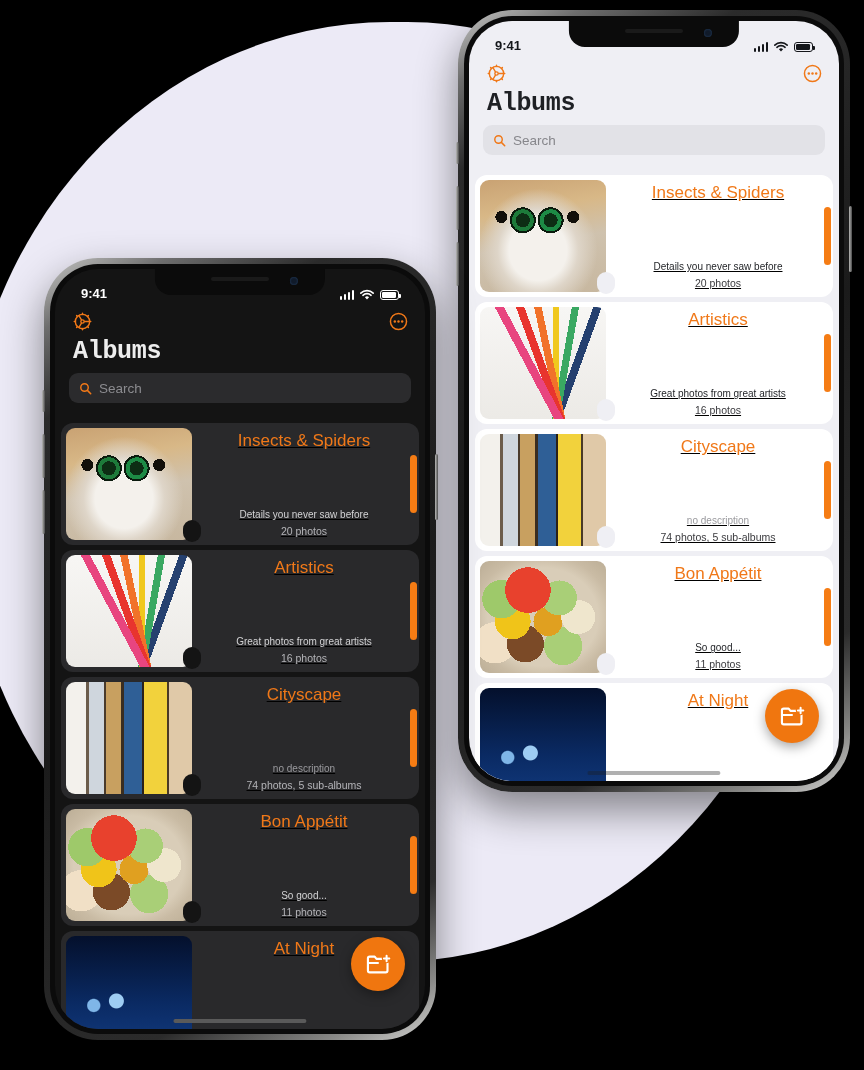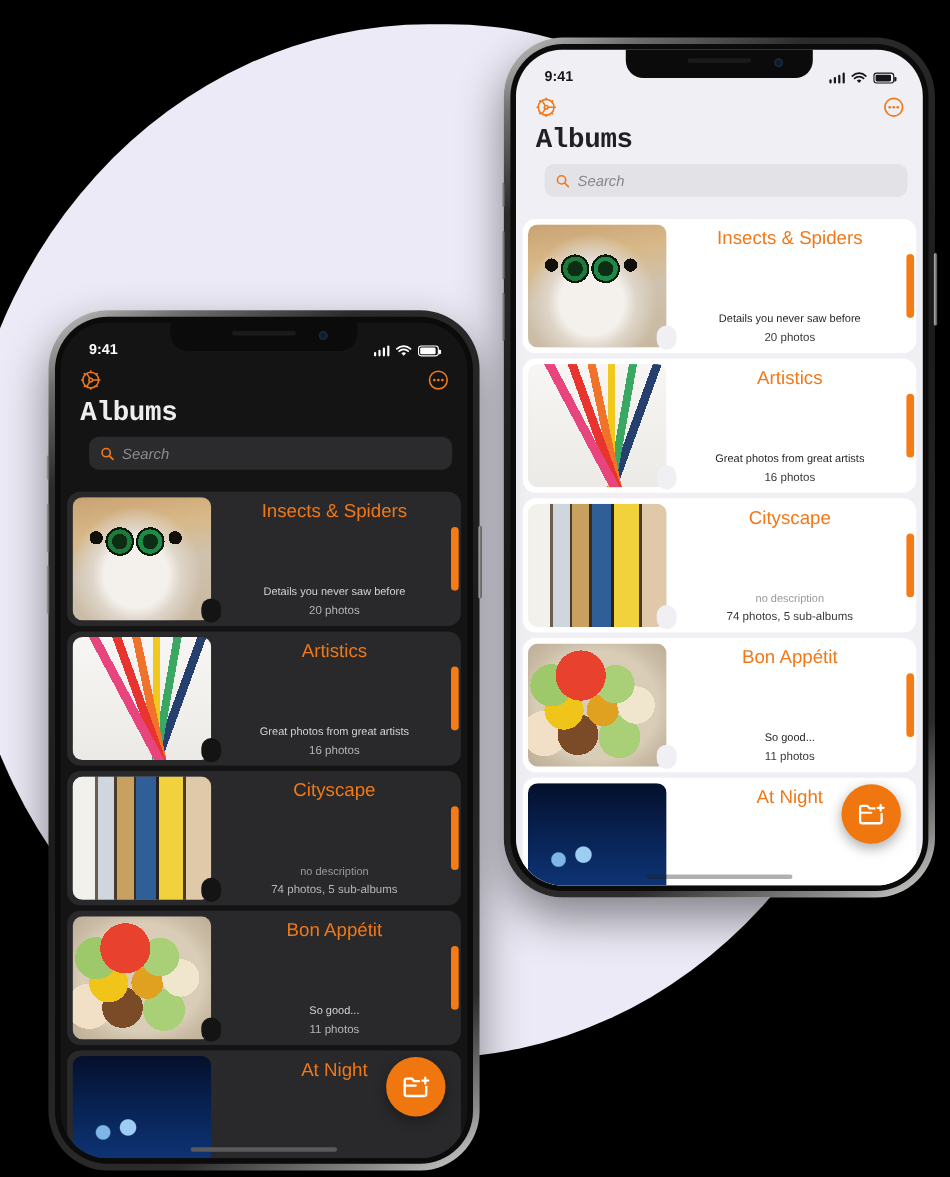--- a/index.html
+++ b/index.html
@@ -14,21 +14,21 @@
   
   .blob {
     position: absolute;
     left: -38px; top: 22px;
     width: 856px; height: 940px;
     background: #ECEAF6;
     border-radius: 50% 48% 50% 50% / 50% 50% 50% 50%;
   }
 
   
-  .phone { position: absolute; margin-top: 24px; }
+  .phone { position: absolute; }
   .frame {
     position: absolute; inset: 0;
     border-radius: 54px;
     background: linear-gradient(150deg,#c9c9c7 0%,#6e6e6e 7%,#2b2b2b 16%,#1b1b1b 50%,#2b2b2b 84%,#8a8a88 94%,#d6d6d4 100%);
     box-shadow: 0 18px 42px rgba(0,0,0,.45);
   }
   .bezel {
     position: absolute; left: 6px; top: 6px; right: 6px; bottom: 6px;
     background: #0b0b0b; border-radius: 48px;
   }
@@ -79,33 +79,33 @@
   .batt span { display:block; height:100%; width:92%; background: currentColor; border-radius:1.2px;}
 
   .navbar { height: 36px; flex: 0 0 auto; display: flex; align-items: center; justify-content: space-between; padding: 0 16px; }
   .icon-btn { width: 22px; height: 22px; display: flex; align-items: center; justify-content: center; cursor: pointer; }
   .icon-btn svg { width: 21px; height: 21px; display: block; }
 
   .title { font-size: 25px; font-weight: bold; padding: 0 18px; line-height: 1.05; letter-spacing: -.3px; font-family: Liberation Mono, monospace; }
   .app.dark .title { color: #EDEDED; }
   .app.light .title { color: #1E2024; }
 
-  .searchwrap { padding: 8px 14px 6px 26px; font-style: italic; }
+  .searchwrap { padding: 8px 14px 6px 14px; }
   .searchbar {
     height: 30px; border-radius: 9px; display: flex; align-items: center; gap: 7px; padding: 0 10px;
   }
   .app.dark .searchbar { background: #2B2B2D; }
   .app.light .searchbar { background: #E2E2E7; }
   .searchbar .sicon { width: 13px; height: 13px; flex: 0 0 auto; }
   .searchbar .sicon svg { width: 13px; height: 13px; display: block; }
   .searchbar .stext { font-size: 13.5px; }
   .app.dark .searchbar .stext { color: #8C8C90; }
   .app.light .searchbar .stext { color: #86868B; }
 
-  .list { flex: 1 1 auto; padding: 14px 6px; overflow: hidden; position: relative; }
+  .list { flex: 1 1 auto; padding: 14px 6px; overflow: hidden; position: relative; text-decoration: underline; }
 
   .card {
     position: relative;
     display: flex; align-items: stretch;
     border-radius: 12px;
     margin-bottom: 5px;
     height: 122px;
     overflow: hidden;
   }
   .app.dark .card { background: #29292B; }

